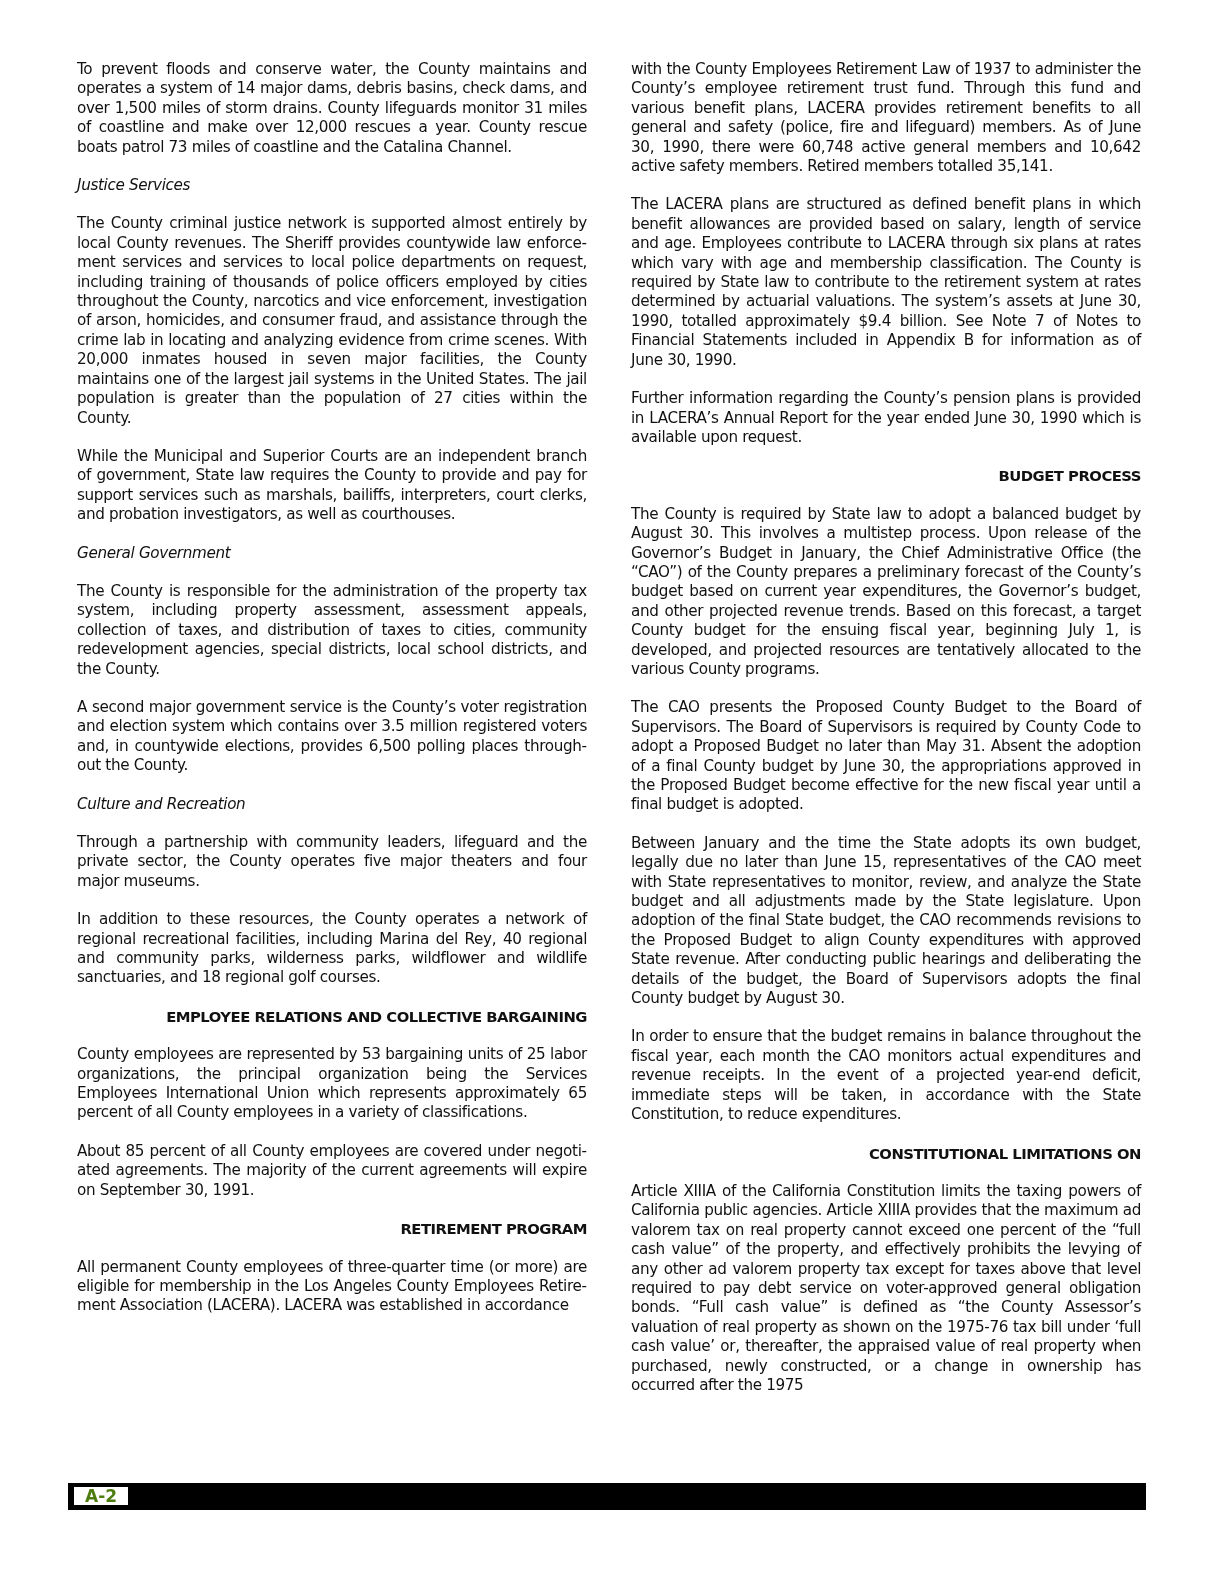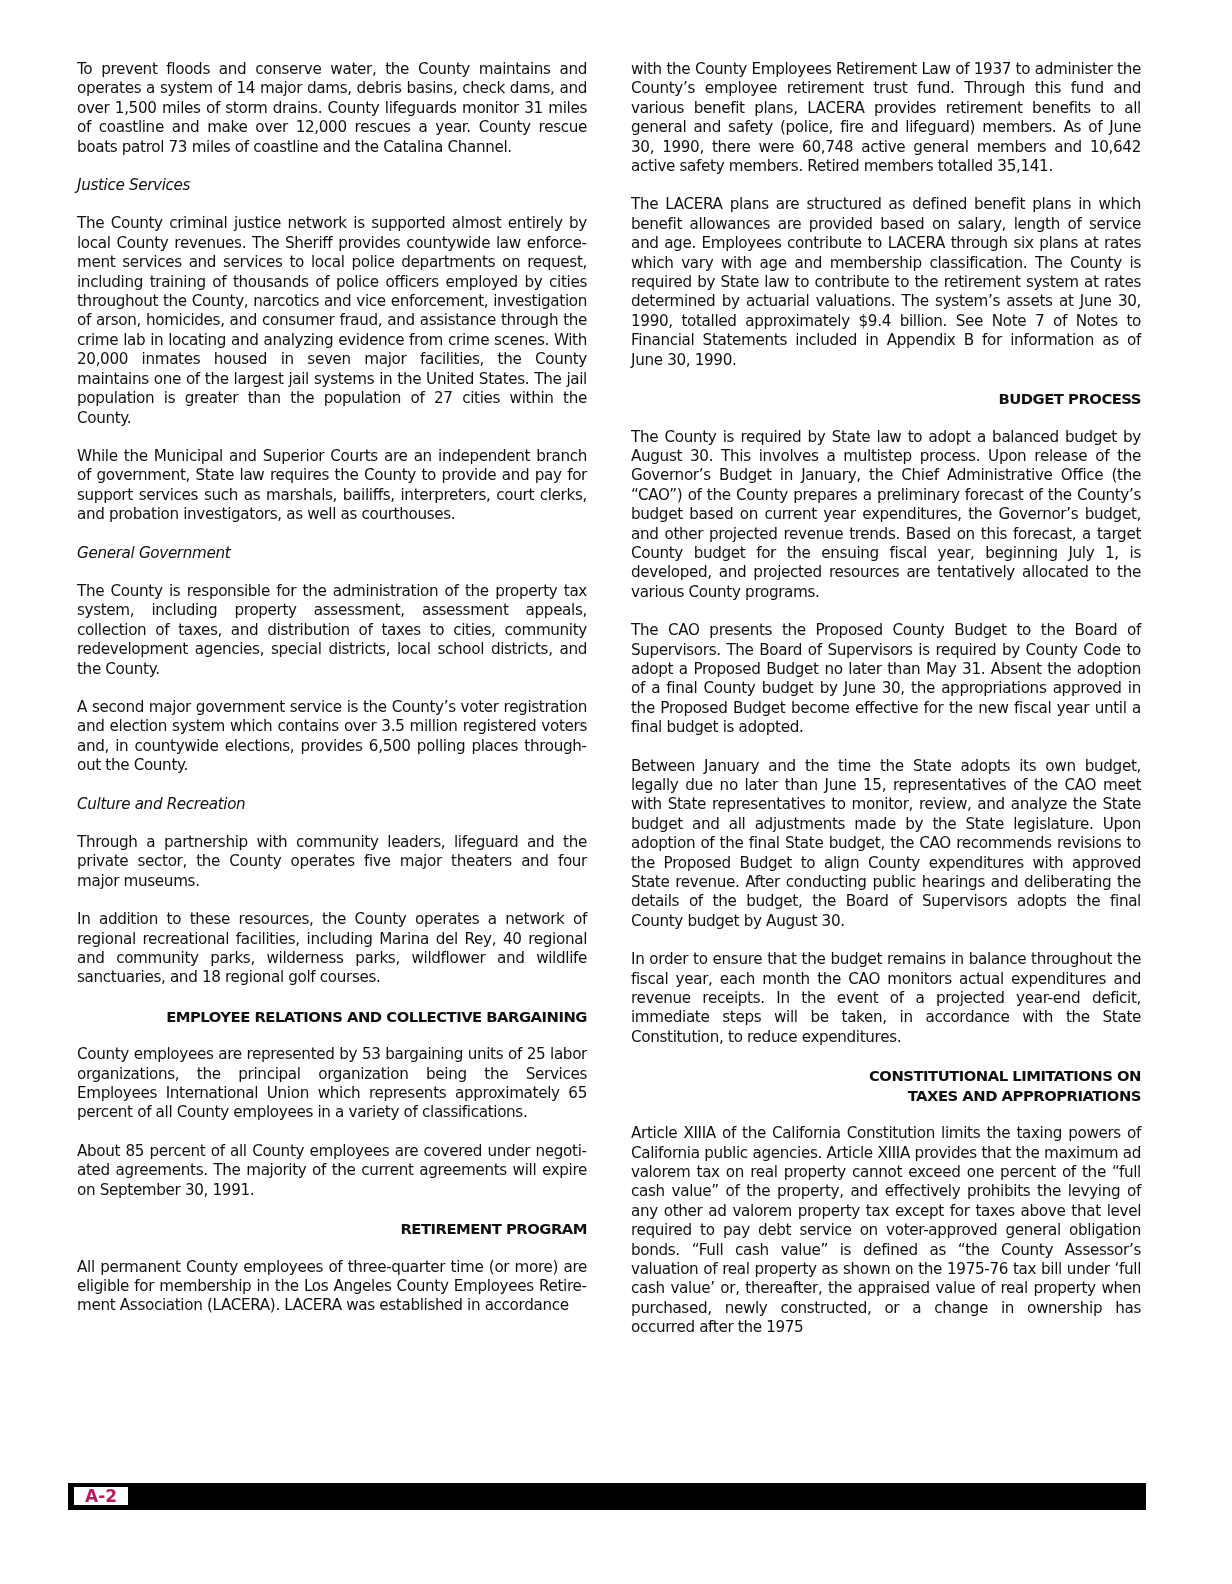--- a/index.html
+++ b/index.html
@@ -65,21 +65,21 @@
       width: 58px;
       height: 22px;
       background: #ffffff;
       border: 2px solid #000;
       box-sizing: border-box;
       font-family: "DejaVu Sans", sans-serif;
       font-weight: bold;
       font-size: 17px;
       line-height: 18px;
       text-align: center;
-      color: #be185d;
+      color: #4d7c0f;
     }
   </style>
 </head>
 <body>
 
 <div class="page">
 
   <div class="col col-left">
     <p>To prevent floods and conserve water, the County maintains and operates a system of 14 major dams, debris basins, check dams, and over 1,500 miles of storm drains. County lifeguards monitor 31 miles of coastline and make over 12,000 rescues a year. County rescue boats patrol 73 miles of coastline and the Catalina Channel.</p>
     <p class="subhead">Justice Services</p>
@@ -94,28 +94,28 @@
     <p class="head">EMPLOYEE RELATIONS AND COLLECTIVE BARGAINING</p>
     <p>County employees are represented by 53 bargaining units of 25 labor organizations, the principal organization being the Services Employees International Union which represents approximately 65 percent of all County employees in a variety of classifications.</p>
     <p>About 85 percent of all County employees are covered under negoti­ated agreements. The majority of the current agreements will expire on September 30, 1991.</p>
     <p class="head">RETIREMENT PROGRAM</p>
     <p>All permanent County employees of three-quarter time (or more) are eligible for membership in the Los Angeles County Employees Retire­ment Association (LACERA). LACERA was established in accordance</p>
   </div>
 
   <div class="col col-right">
     <p>with the County Employees Retirement Law of 1937 to administer the County’s employee retirement trust fund. Through this fund and various benefit plans, LACERA provides retirement benefits to all general and safety (police, fire and lifeguard) members. As of June 30, 1990, there were 60,748 active general members and 10,642 active safety mem­bers. Retired members totalled 35,141.</p>
     <p>The LACERA plans are structured as defined benefit plans in which benefit allowances are provided based on salary, length of service and age. Employees contribute to LACERA through six plans at rates which vary with age and membership classification. The County is required by State law to contribute to the retirement system at rates determined by actuarial valuations. The system’s assets at June 30, 1990, totalled approximately $9.4 billion.  See Note 7 of Notes to Financial State­ments included in Appendix B for information as of June 30, 1990.</p>
+    <p>Further information regarding the County’s pension plans is provided in LACERA’s Annual Report for the year ended June 30, 1990 which is available upon request.</p>
     <p class="head">BUDGET PROCESS</p>
     <p>The County is required by State law to adopt a balanced budget by August 30. This involves a multistep process. Upon release of the Governor’s Budget in January, the Chief Administrative Office (the “CAO”) of the County prepares a preliminary forecast of the County’s budget based on current year expenditures, the Governor’s budget, and other projected revenue trends. Based on this forecast, a target County budget for the ensuing fiscal year, beginning July 1, is developed, and projected resources are tentatively allocated to the various County programs.</p>
     <p>The CAO presents the Proposed County Budget to the Board of Supervisors. The Board of Supervisors is required by County Code to adopt a Proposed Budget no later than May 31. Absent the adoption of a final County budget by June 30, the appropriations approved in the Proposed Budget become effective for the new fiscal year until a final budget is adopted.</p>
     <p>Between January and the time the State adopts its own budget, legally due no later than June 15, representatives of the CAO meet with State representatives to monitor, review, and analyze the State budget and all adjustments made by the State legislature. Upon adoption of the final State budget, the CAO recommends revisions to the Proposed Budget to align County expenditures with approved State revenue. After conducting public hearings and deliberating the details of the budget, the Board of Supervisors adopts the final County budget by August 30.</p>
     <p>In order to ensure that the budget remains in balance throughout the fiscal year, each month the CAO monitors actual expenditures and revenue receipts. In the event of a projected year-end deficit, immedi­ate steps will be taken, in accordance with the State Constitution, to reduce expenditures.</p>
     <p class="head">
       <span>CONSTITUTIONAL LIMITATIONS ON</span>
-      <span>TAXES AND APPROPRIATIONS</span>
     </p>
     <p>Article XIIIA of the California Constitution limits the taxing powers of California public agencies. Article XIIIA provides that the maximum ad valorem tax on real property cannot exceed one percent of the “full cash value” of the property, and effectively prohibits the levying of any other ad valorem property tax except for taxes above that level required to pay debt service on voter-approved general obligation bonds. “Full cash value” is defined as “the County Assessor’s valuation of real property as shown on the 1975-76 tax bill under ‘full cash value’ or, thereafter, the appraised value of real property when purchased, newly constructed, or a change in ownership has occurred after the 1975</p>
   </div>
 
   <div class="footer"></div>
   <div class="page-num">A-2</div>
 
 </div>
 
 </body></html>

